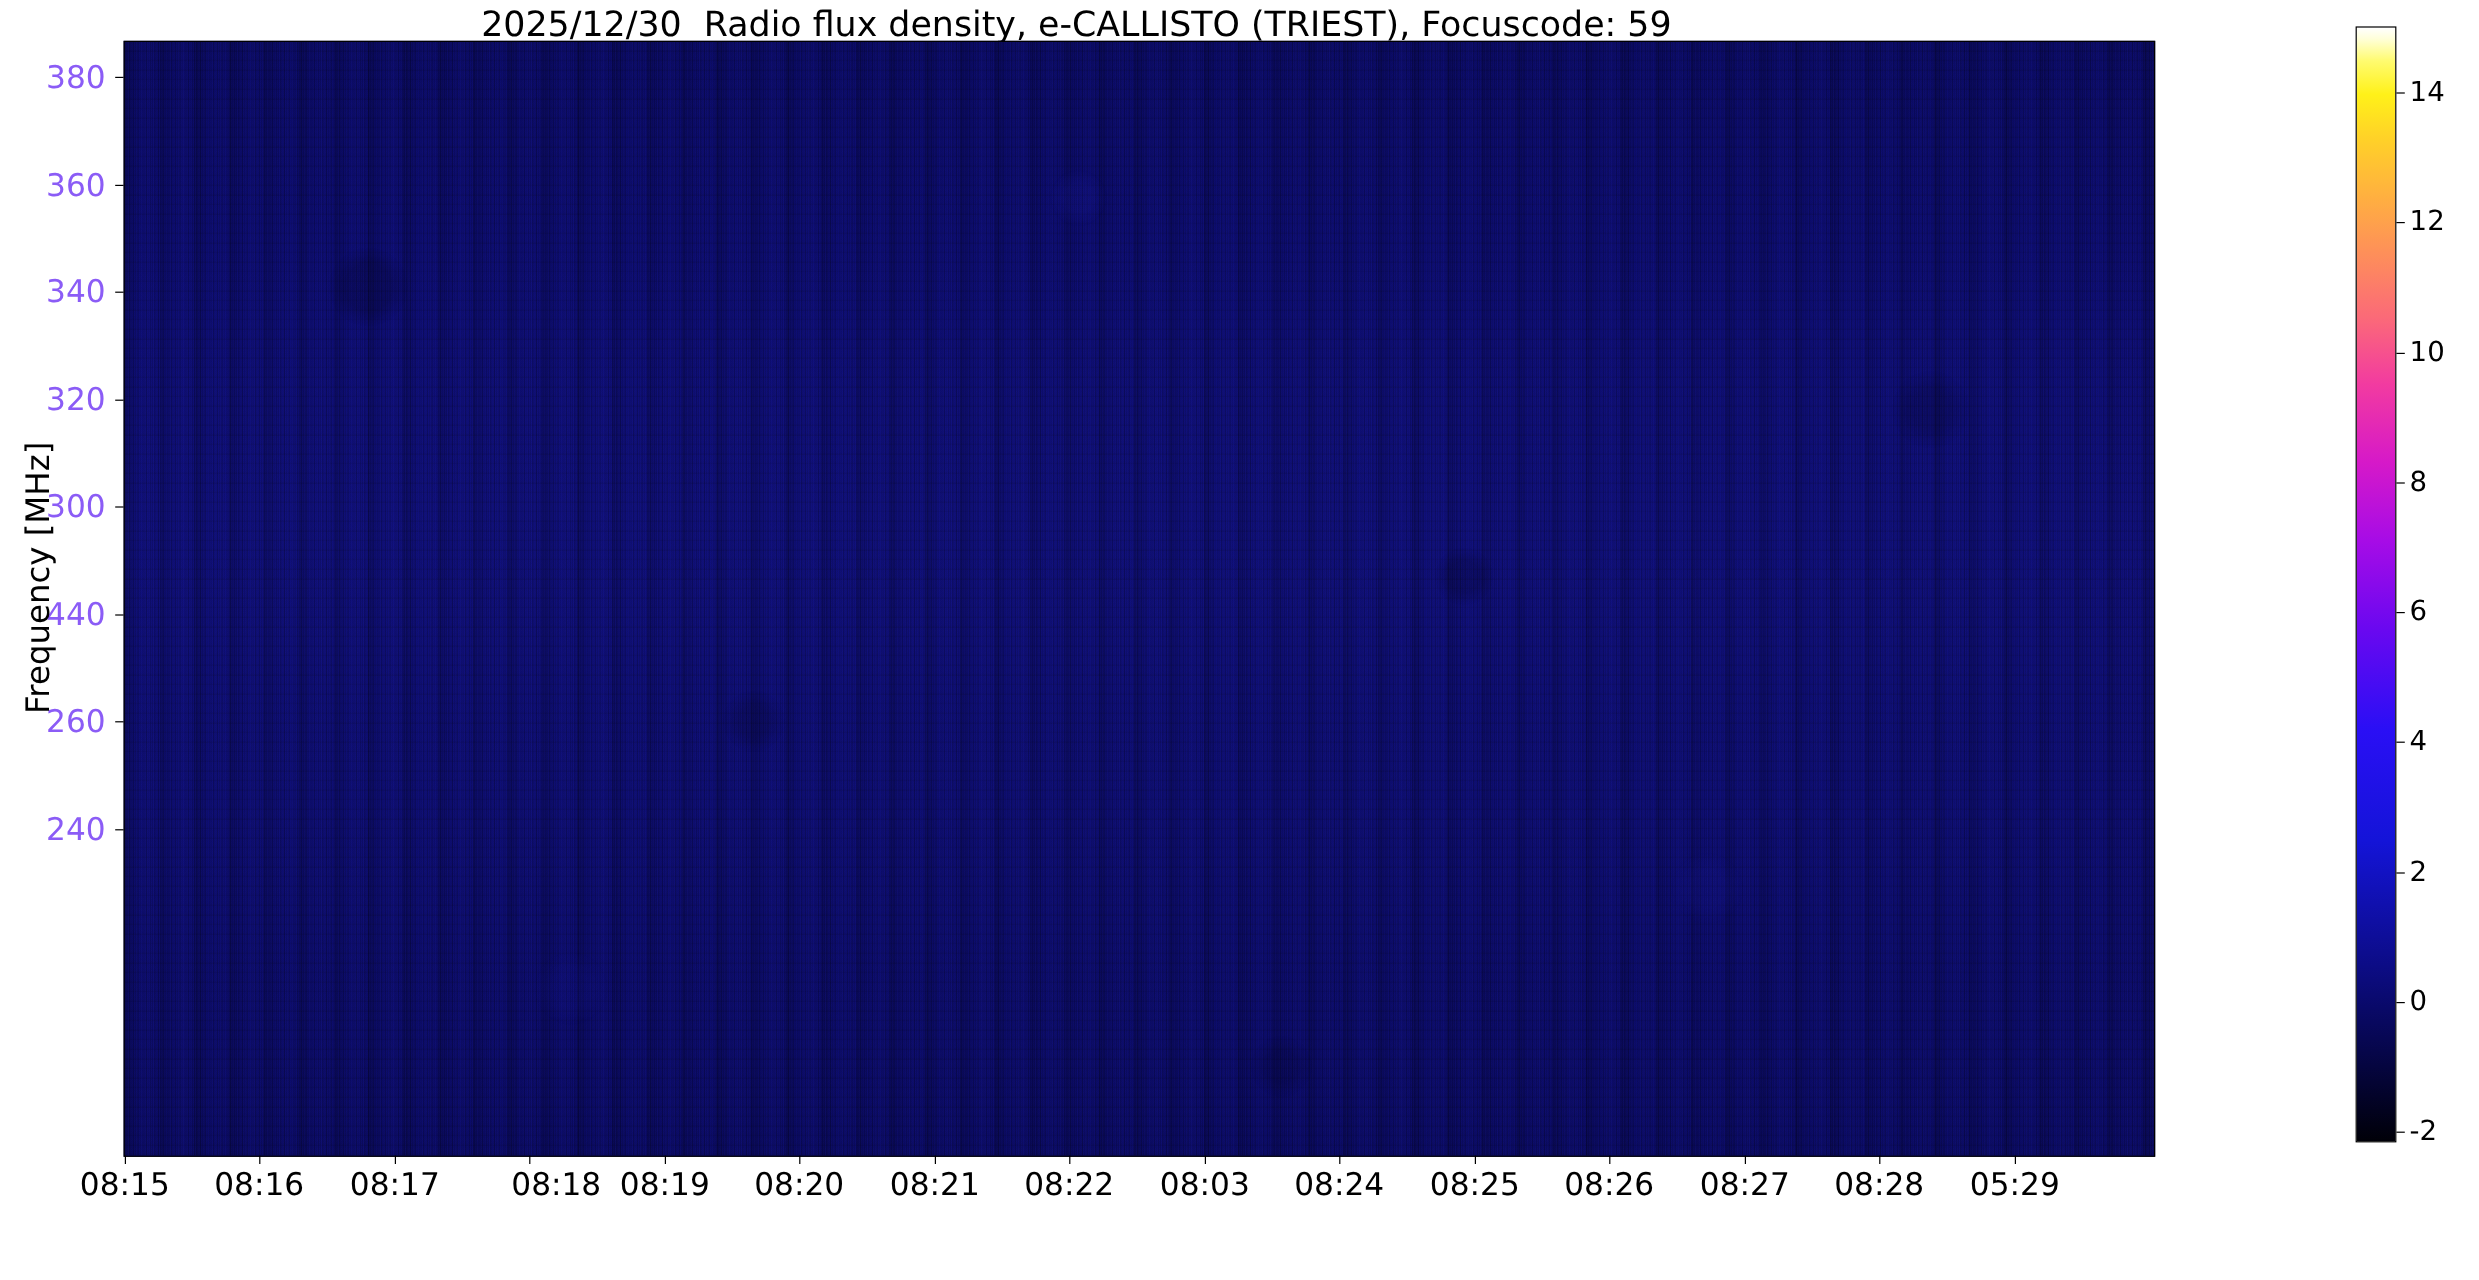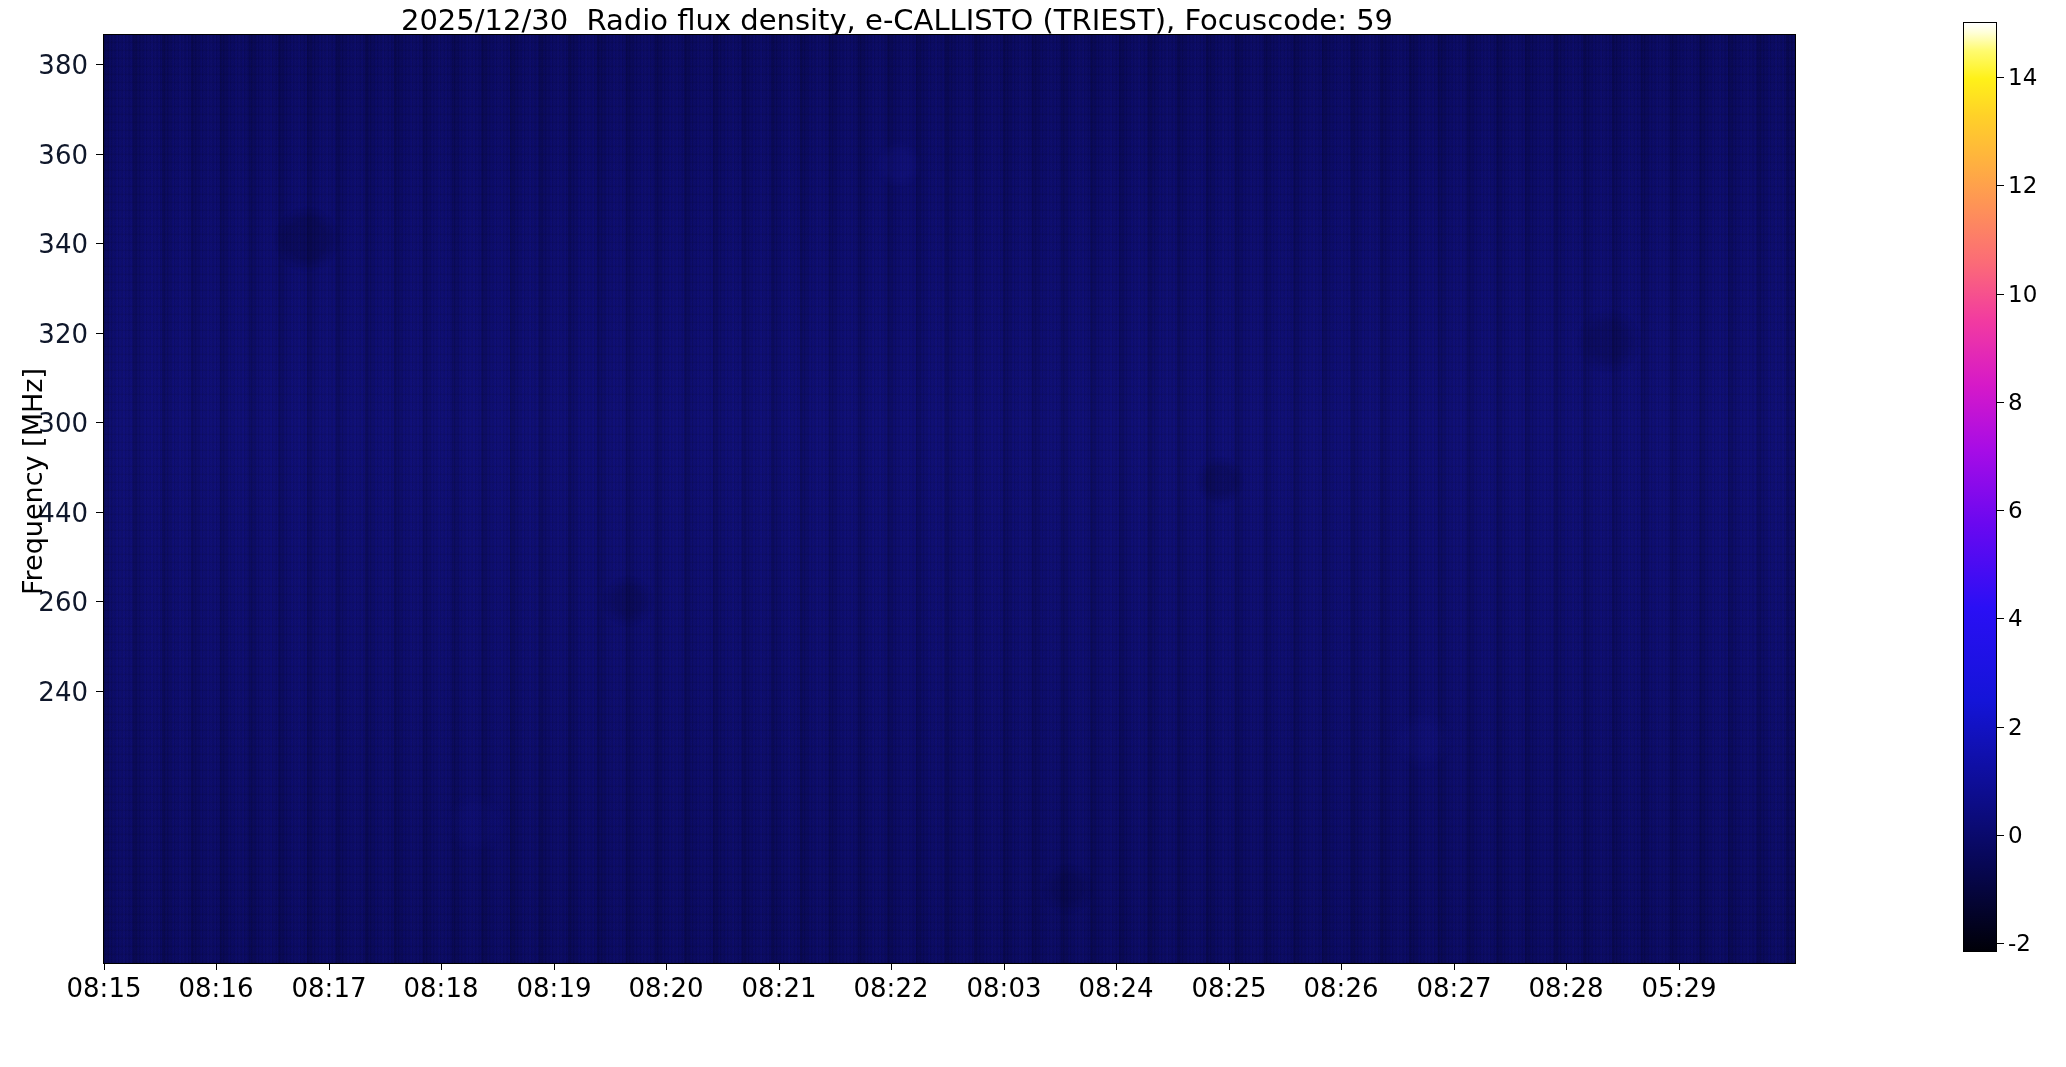--- a/index.html
+++ b/index.html
@@ -102,21 +102,21 @@
     position: absolute;
     width: 7px;
     height: 1px;
     background: #000000;
     left: 96px;
   }
   .ytick-label {
     position: absolute;
     right: 2073px; 
     font-size: 26px;
-    color: #0f172a;
+    color: #8b5cf6;
     text-align: right;
     white-space: pre;
   }
   #ylabel {
     position: absolute;
     left: -148px;
     top: 466px;
     width: 360px;
     text-align: center;
     font-size: 27px;
@@ -248,21 +248,21 @@
   <div class="xtick-mark" style="left:104px;"></div>
   <div class="xtick-label" style="left:44px;">08:15</div>
 
   <div class="xtick-mark" style="left:216px;"></div>
   <div class="xtick-label" style="left:156px;">08:16</div>
 
   <div class="xtick-mark" style="left:329px;"></div>
   <div class="xtick-label" style="left:269px;">08:17</div>
 
   <div class="xtick-mark" style="left:441px;"></div>
-  <div class="xtick-label" style="left:381px;">08:18</div>
+  <div class="xtick-label" style="left:381px;text-align:right;">08:18</div>
 
   <div class="xtick-mark" style="left:554px;"></div>
   <div class="xtick-label" style="left:494px;">08:19</div>
 
   <div class="xtick-mark" style="left:666px;"></div>
   <div class="xtick-label" style="left:606px;">08:20</div>
 
   <div class="xtick-mark" style="left:779px;"></div>
   <div class="xtick-label" style="left:719px;">08:21</div>
 

